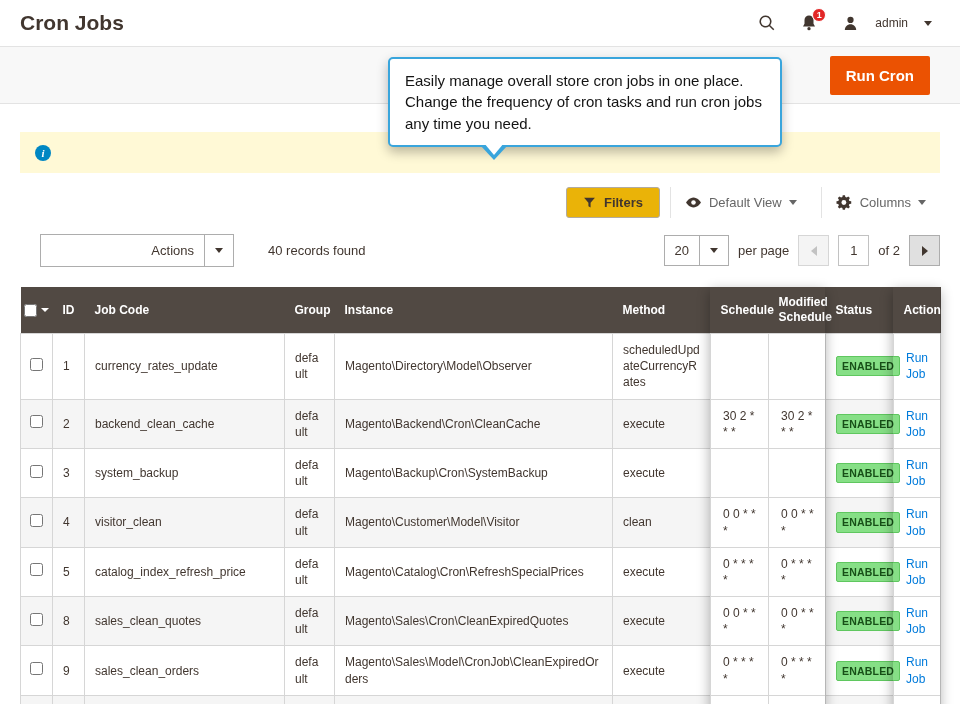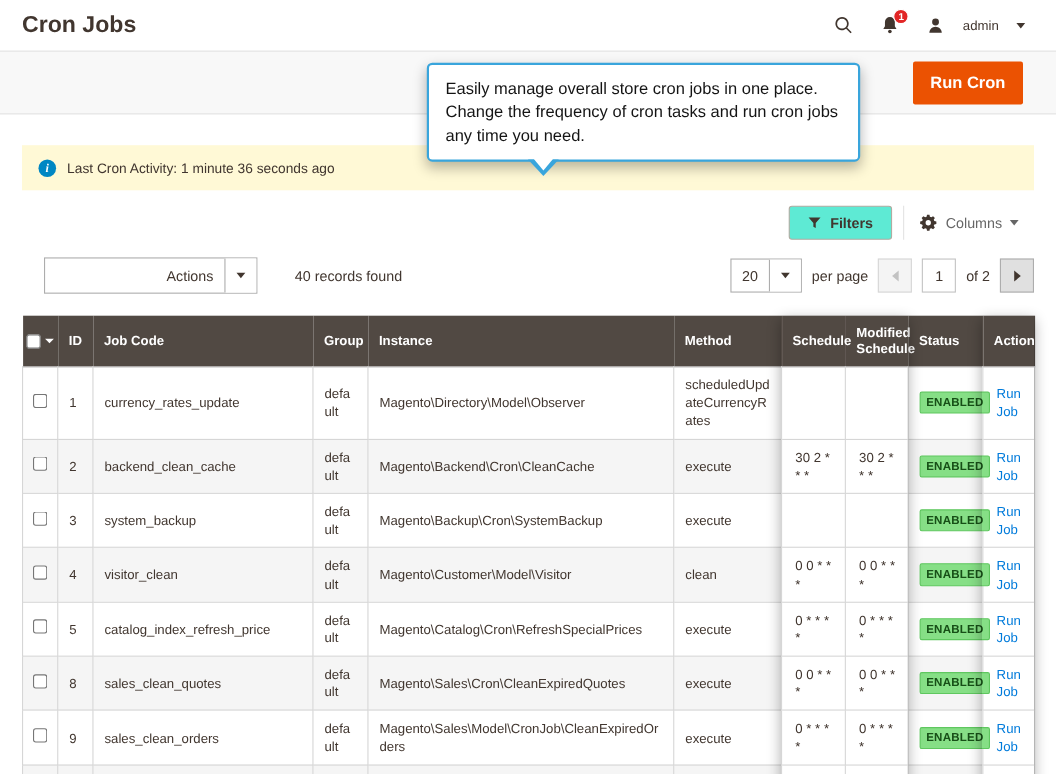--- a/index.html
+++ b/index.html
@@ -39,21 +39,21 @@
   
   .notice { margin:28px 20px 0; height:41px; background:#fff9d6; display:flex; align-items:center; gap:10px;
     padding:0 15px; font-size:12.5px; color:#41362f; }
   .info-icon { width:16px; height:16px; min-width:16px; border-radius:50%; background:#0087c3; color:#fff;
     font-size:11px; font-weight:700; font-style:italic; font-family:"Liberation Serif", serif;
     display:flex; align-items:center; justify-content:center; }
 
   
   .toolbar { margin:14px 20px 0; display:flex; justify-content:flex-end; align-items:center; }
   .btn-filters { display:flex; align-items:center; gap:8px; padding:7px 16px; font-size:13px; font-weight:600;
-    color:#41362f; background:#5eead4; border:1px solid #b1aba1; border-radius:3px; cursor:pointer; font-family:inherit; }
+    color:#41362f; background:#eab308; border:1px solid #b1aba1; border-radius:3px; cursor:pointer; font-family:inherit; }
   .btn-filters svg { width:13px; height:13px; fill:#41362f; }
   .tool-group { display:flex; align-items:center; gap:7px; padding:7px 14px; margin-left:10px; font-size:13px;
     color:#666; cursor:pointer; border-left:1px solid #e3e3e3; }
   .tool-group svg { width:17px; height:17px; fill:#41362f; }
   .tool-group .caret { border-top-color:#666; }
 
   
   .controls { margin:16px 20px 0; display:flex; align-items:center; font-size:13px; }
   .select { display:flex; align-items:center; border:1px solid #adadad; background:#fff; height:33px; cursor:pointer; }
   .select .val { padding:0 10px; }
@@ -125,30 +125,37 @@
 </div>
 
 <div class="callout">
   <p>Easily manage overall store cron jobs in one place. Change the frequency of cron tasks and run cron jobs any time you need.</p>
   <div class="arrow-border"></div>
   <div class="arrow-fill"></div>
 </div>
 
 <div class="notice">
   <span class="info-icon">i</span>
-  <span>Last Cron Activity: 1 minute 36 seconds ago</span>
 </div>
 
 <div class="toolbar">
   <button class="btn-filters">
     <svg viewBox="0 0 24 24">
         <path d="M2 3h20l-8 9.5V21l-4-2.2v-6.3L2 3z"></path>
       </svg>
     <span>Filters</span>
   </button>
+  <div class="tool-group">
+    <svg viewBox="0 0 24 24">
+        <path d="M12 5C6.5 5 2.3 10.5 1.5 12c.8 1.5 5 7 10.5 7s9.7-5.5 10.5-7C21.7 10.5 17.5 5 12 5z"></path>
+        <circle cx="12" cy="12" r="3.2" fill="#fff"></circle>
+      </svg>
+    <span>Default View</span>
+    <span class="caret"></span>
+  </div>
   <div class="tool-group">
     <svg viewBox="0 0 24 24">
         <path d="M21.5 13.6v-3.2l-2.6-.5a7.2 7.2 0 0 0-.8-1.9l1.5-2.2-2.3-2.3-2.2 1.5a7.2 7.2 0 0 0-1.9-.8L12.7 1.6h-3.2l-.5 2.6a7.2 7.2 0 0 0-1.9.8L4.9 3.5 2.6 5.8l1.5 2.2a7.2 7.2 0 0 0-.8 1.9l-2.6.5v3.2l2.6.5c.2.7.4 1.3.8 1.9l-1.5 2.2 2.3 2.3 2.2-1.5c.6.3 1.2.6 1.9.8l.5 2.6h3.2l.5-2.6c.7-.2 1.3-.4 1.9-.8l2.2 1.5 2.3-2.3-1.5-2.2c.3-.6.6-1.2.8-1.9l2.6-.5z"></path>
         <circle cx="11.1" cy="12" r="3.4" fill="#fff"></circle>
       </svg>
     <span>Columns</span>
     <span class="caret"></span>
   </div>
 </div>
 

